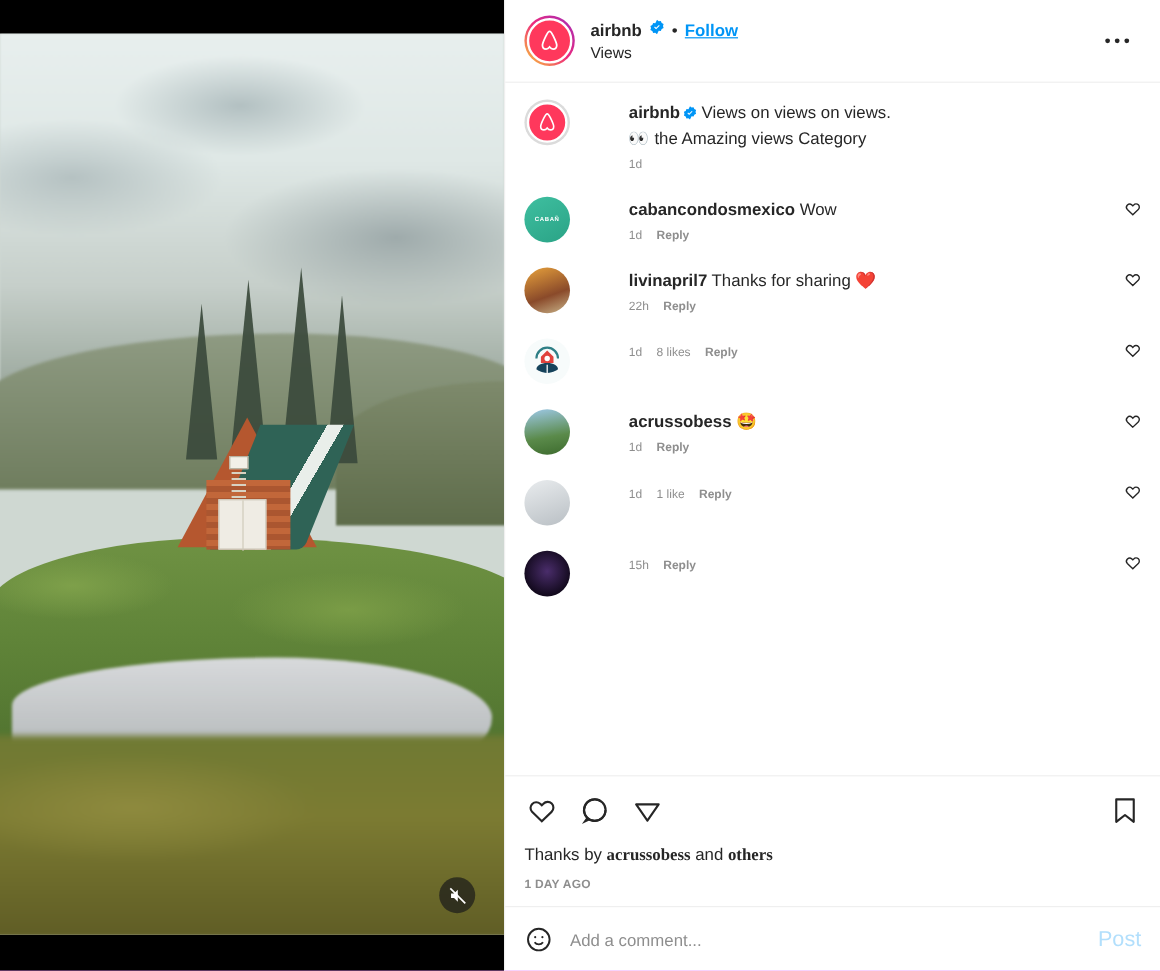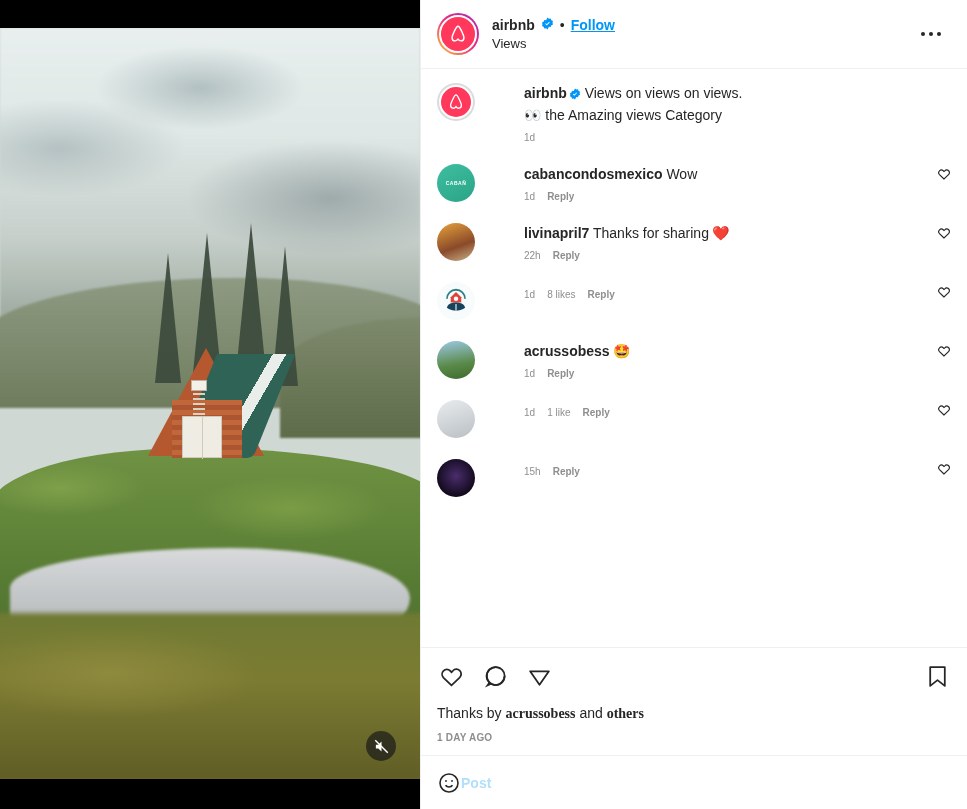--- a/index.html
+++ b/index.html
@@ -203,21 +203,21 @@
     padding: 0 16px; height: 54px; flex: 0 0 54px;
   }
   .emoji-btn { width: 24px; height: 24px; cursor: pointer; display:flex;align-items:center;justify-content:center;}
   .cinput {
     flex: 1 1 auto; border: none; outline: none;
     font-family: "Liberation Sans", sans-serif;
     font-size: 14px; color: #262626; margin-left: 14px; background: transparent;
   }
   .cinput::placeholder { color: #8e8e8e; }
   .post-btn {
-    font-size: 14px; font-weight: bold; color: #b2dffc;
+    font-size: 18px; font-weight: normal; color: #b2dffc;
     background: none; border: none; cursor: pointer;
     font-family: "Liberation Sans", sans-serif;
   }
   .av-a { background: linear-gradient(150deg,#3fbfa0,#2aa386); }
   .av-b { background: linear-gradient(160deg,#e8a23c,#8a4a2a 60%,#c9b48a); }
   .av-c { background: #f7fbfb; }
   .av-d { background: linear-gradient(170deg,#9ec9e8,#5a8a4a 60%,#3d6b2e); }
   .av-e { background: linear-gradient(160deg,#e9ecee,#b9bfc4); }
   .av-f { background: radial-gradient(circle at 50% 45%, #4a2d6b 0%, #130a1e 70%); }
   .av-label { font-size:5px; color:#fff; font-weight:bold; letter-spacing:.5px; text-align:center; line-height:6px;}
@@ -454,17 +454,18 @@
 
     <div class="addc">
       <div class="emoji-btn">
         <svg width="24" height="24" viewBox="0 0 24 24" fill="none" stroke="#262626" stroke-width="1.6">
           <circle cx="12" cy="12" r="9"></circle>
           <circle cx="9" cy="10" r=".9" fill="#262626" stroke="none"></circle>
           <circle cx="15" cy="10" r=".9" fill="#262626" stroke="none"></circle>
           <path d="M8.5 14.2a4.3 4.3 0 0 0 7 0"></path>
         </svg>
       </div>
+      <input class="cinput" placeholder="Add a comment..." style="">
       <button class="post-btn">Post</button>
     </div>
 
   </div>
 </div>
 
 </body></html>

